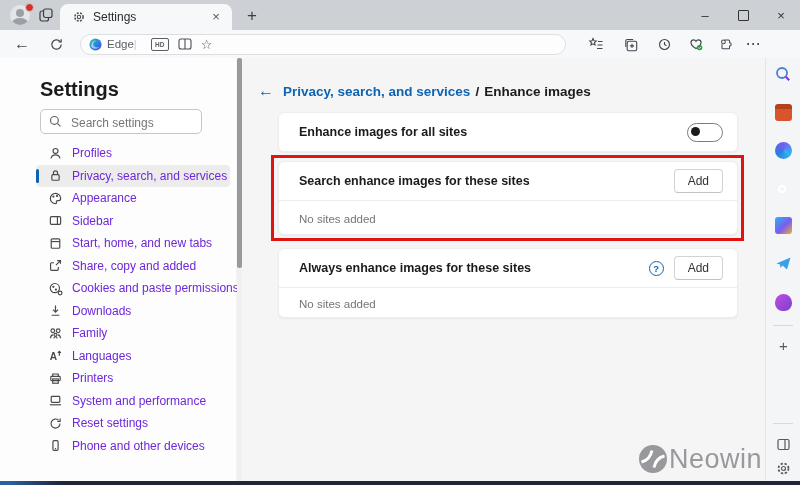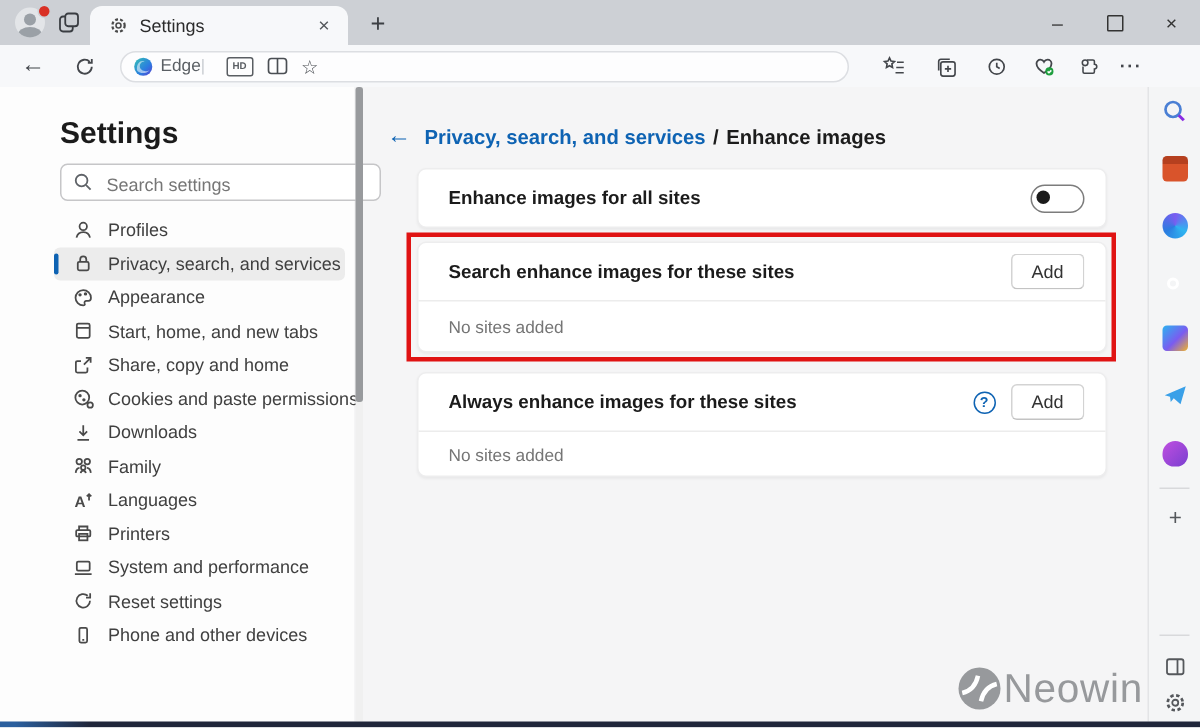--- a/index.html
+++ b/index.html
@@ -39,28 +39,28 @@
   .copilot{position:absolute;left:768px;top:32px;width:23px;height:23px;border:1.6px solid #3b82d9;border-radius:50%;background:#fff;display:flex;align-items:center;justify-content:center;cursor:pointer;box-sizing:border-box;}
   .copilot span{color:#1e8fe0;font-weight:700;font-size:13px;font-style:italic;line-height:1;}
   .more-dots{font-weight:700;letter-spacing:1px;font-size:12px;}
 
   
   .content{position:absolute;left:0;top:58px;width:800px;height:423px;background:#f5f5f6;}
 
   
   .settings-nav{position:absolute;left:0;top:0;width:236px;height:423px;background:#fdfdfd;}
   .nav-title{position:absolute;left:40px;top:20px;font-size:20px;font-weight:700;color:#1b1b1b;}
-  .searchbox{position:absolute;left:40px;top:51px;width:214px;height:25px;border:1px solid #c6c6c8;border-radius:5px;background:#fff;box-sizing:border-box;}
+  .searchbox{position:absolute;left:40px;top:51px;width:162px;height:25px;border:1px solid #c6c6c8;border-radius:5px;background:#fff;box-sizing:border-box;}
   .searchbox input{position:absolute;left:28px;top:1px;width:142px;height:21px;border:none;outline:none;font-size:12px;color:#333;background:transparent;font-family:inherit;}
   .searchbox input::placeholder{color:#767676;}
   .search-mag{position:absolute;left:8px;top:5px;width:13px;height:13px;}
   .nav-list{position:absolute;left:0;top:84px;width:236px;}
   .nav-item{position:relative;height:22.5px;display:flex;align-items:center;padding-left:46px;cursor:pointer;margin:0 6px 0 36px;border-radius:4px;padding-left:12px;}
   .nav-item .nic{width:15px;height:15px;margin-right:9px;flex:0 0 auto;display:flex;align-items:center;justify-content:center;}
-  .nav-item .nlb{font-size:12px;color:#404040;white-space:nowrap;text-align:center;}
+  .nav-item .nlb{font-size:12px;color:#6d28d9;white-space:nowrap;text-align:center;}
   .nav-item.sel{background:#ececec;}
   .nav-item.sel::before{content:"";position:absolute;left:0;top:4px;width:3px;height:14px;border-radius:2px;background:#0e63b3;}
 
   
   .v-scroll{position:absolute;left:237px;top:0;width:5px;height:423px;background:#f0f0f0;}
   .v-scroll .thumb{position:absolute;left:0;top:0;width:5px;height:210px;background:#989a9d;border-radius:2px;cursor:pointer;}
 
   
   .main{position:absolute;left:242px;top:0;width:523px;height:423px;}
   .breadcrumb{position:absolute;left:16px;top:24px;display:flex;align-items:center;font-size:13.5px;font-weight:700;}
@@ -255,39 +255,48 @@
           <span class="nic">
               <svg viewBox="0 0 14 14" fill="none" stroke="#4a4a4a" stroke-width="1.1">
                 <path d="M7 2.2a4.8 4.8 0 1 0 0 9.6c.9 0 1.2-.6.9-1.2-.4-.9.1-1.7 1.1-1.7h1.2c.9 0 1.6-.7 1.6-1.9C11.8 4.3 9.6 2.2 7 2.2z"></path>
                 <circle cx="5" cy="5.2" r=".5"></circle>
                 <circle cx="8.4" cy="4.6" r=".5"></circle>
               </svg>
             </span>
           <span class="nlb">Appearance</span>
         </div>
 
+        <div class="nav-item">
+          <span class="nic">
+              <svg viewBox="0 0 14 14" fill="none" stroke="#4a4a4a" stroke-width="1.1">
+                <rect x="2.2" y="3.4" width="9.6" height="7.2" rx="1"></rect>
+                <path d="M8.8 3.4v7.2"></path>
+              </svg>
+            </span>
+          <span class="nlb">Sidebar</span>
+        </div>
 
         <div class="nav-item">
           <span class="nic">
               <svg viewBox="0 0 14 14" fill="none" stroke="#4a4a4a" stroke-width="1.1">
                 <rect x="3" y="2.6" width="8" height="8.8" rx="1"></rect>
                 <path d="M3 5.2h8"></path>
               </svg>
             </span>
           <span class="nlb">Start, home, and new tabs</span>
         </div>
 
         <div class="nav-item">
           <span class="nic">
               <svg viewBox="0 0 14 14" fill="none" stroke="#4a4a4a" stroke-width="1.1">
                 <path d="M9.6 8.4v2.2a1 1 0 0 1-1 1H3.4a1 1 0 0 1-1-1V5.4a1 1 0 0 1 1-1h2.2"></path>
                 <path d="M7.4 6.6l4.2-4.2M8.6 2.4h3v3"></path>
               </svg>
             </span>
-          <span class="nlb">Share, copy and home</span>
+          <span class="nlb">Share, copy and added</span>
         </div>
 
         <div class="nav-item">
           <span class="nic">
               <svg viewBox="0 0 14 14" fill="none" stroke="#4a4a4a" stroke-width="1.1">
                 <circle cx="6.4" cy="6.6" r="4.3"></circle>
                 <circle cx="5" cy="5.4" r=".5"></circle>
                 <circle cx="7.4" cy="8" r=".5"></circle>
                 <circle cx="11.3" cy="11.2" r="1.7"></circle>
               </svg>

